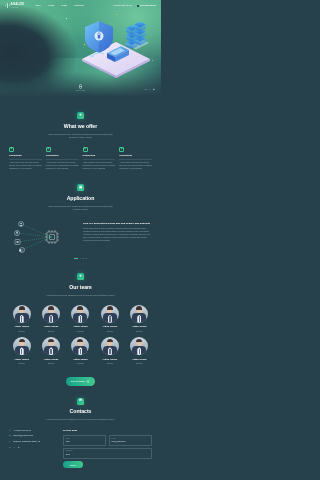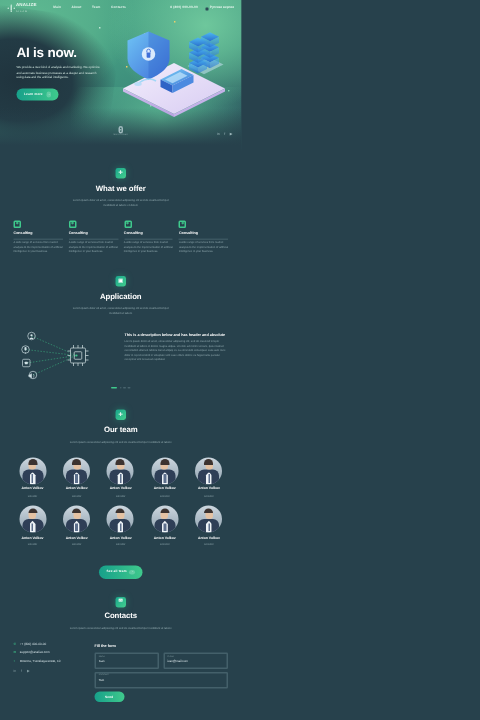--- a/index.html
+++ b/index.html
@@ -198,28 +198,20 @@
       </div>
       <div class="nav-right">
         <span class="nav-phone">8 (800) 000-00-00</span>
         <span class="nav-lang">
           <i class="lang-dot"></i>
           <span>Русская версия</span>
         </span>
       </div>
     </nav>
 
-    <div class="hero-copy">
-      <h1 class="hero-title">AI is now.</h1>
-      <p class="hero-text">We provide a new kind of analysis and marketing. We optimize and automate business processes at a deeper and research using data and the artificial intelligence.</p>
-      <button class="btn">
-        <span>Learn more</span>
-        <span class="btn-arrow">→</span>
-      </button>
-    </div>
 
     <div class="illus">
       <svg viewBox="0 0 172 124" width="86" height="62">
         <defs>
           <linearGradient id="plat" x1="0" y1="0" x2="1" y2="1">
             <stop offset="0" stop-color="#f3eefc"></stop>
               <stop offset="1" stop-color="#d8ccf2"></stop>
           </linearGradient>
           <linearGradient id="platSide" x1="0" y1="0" x2="0" y2="1">
             <stop offset="0" stop-color="#cdbcec"></stop>

